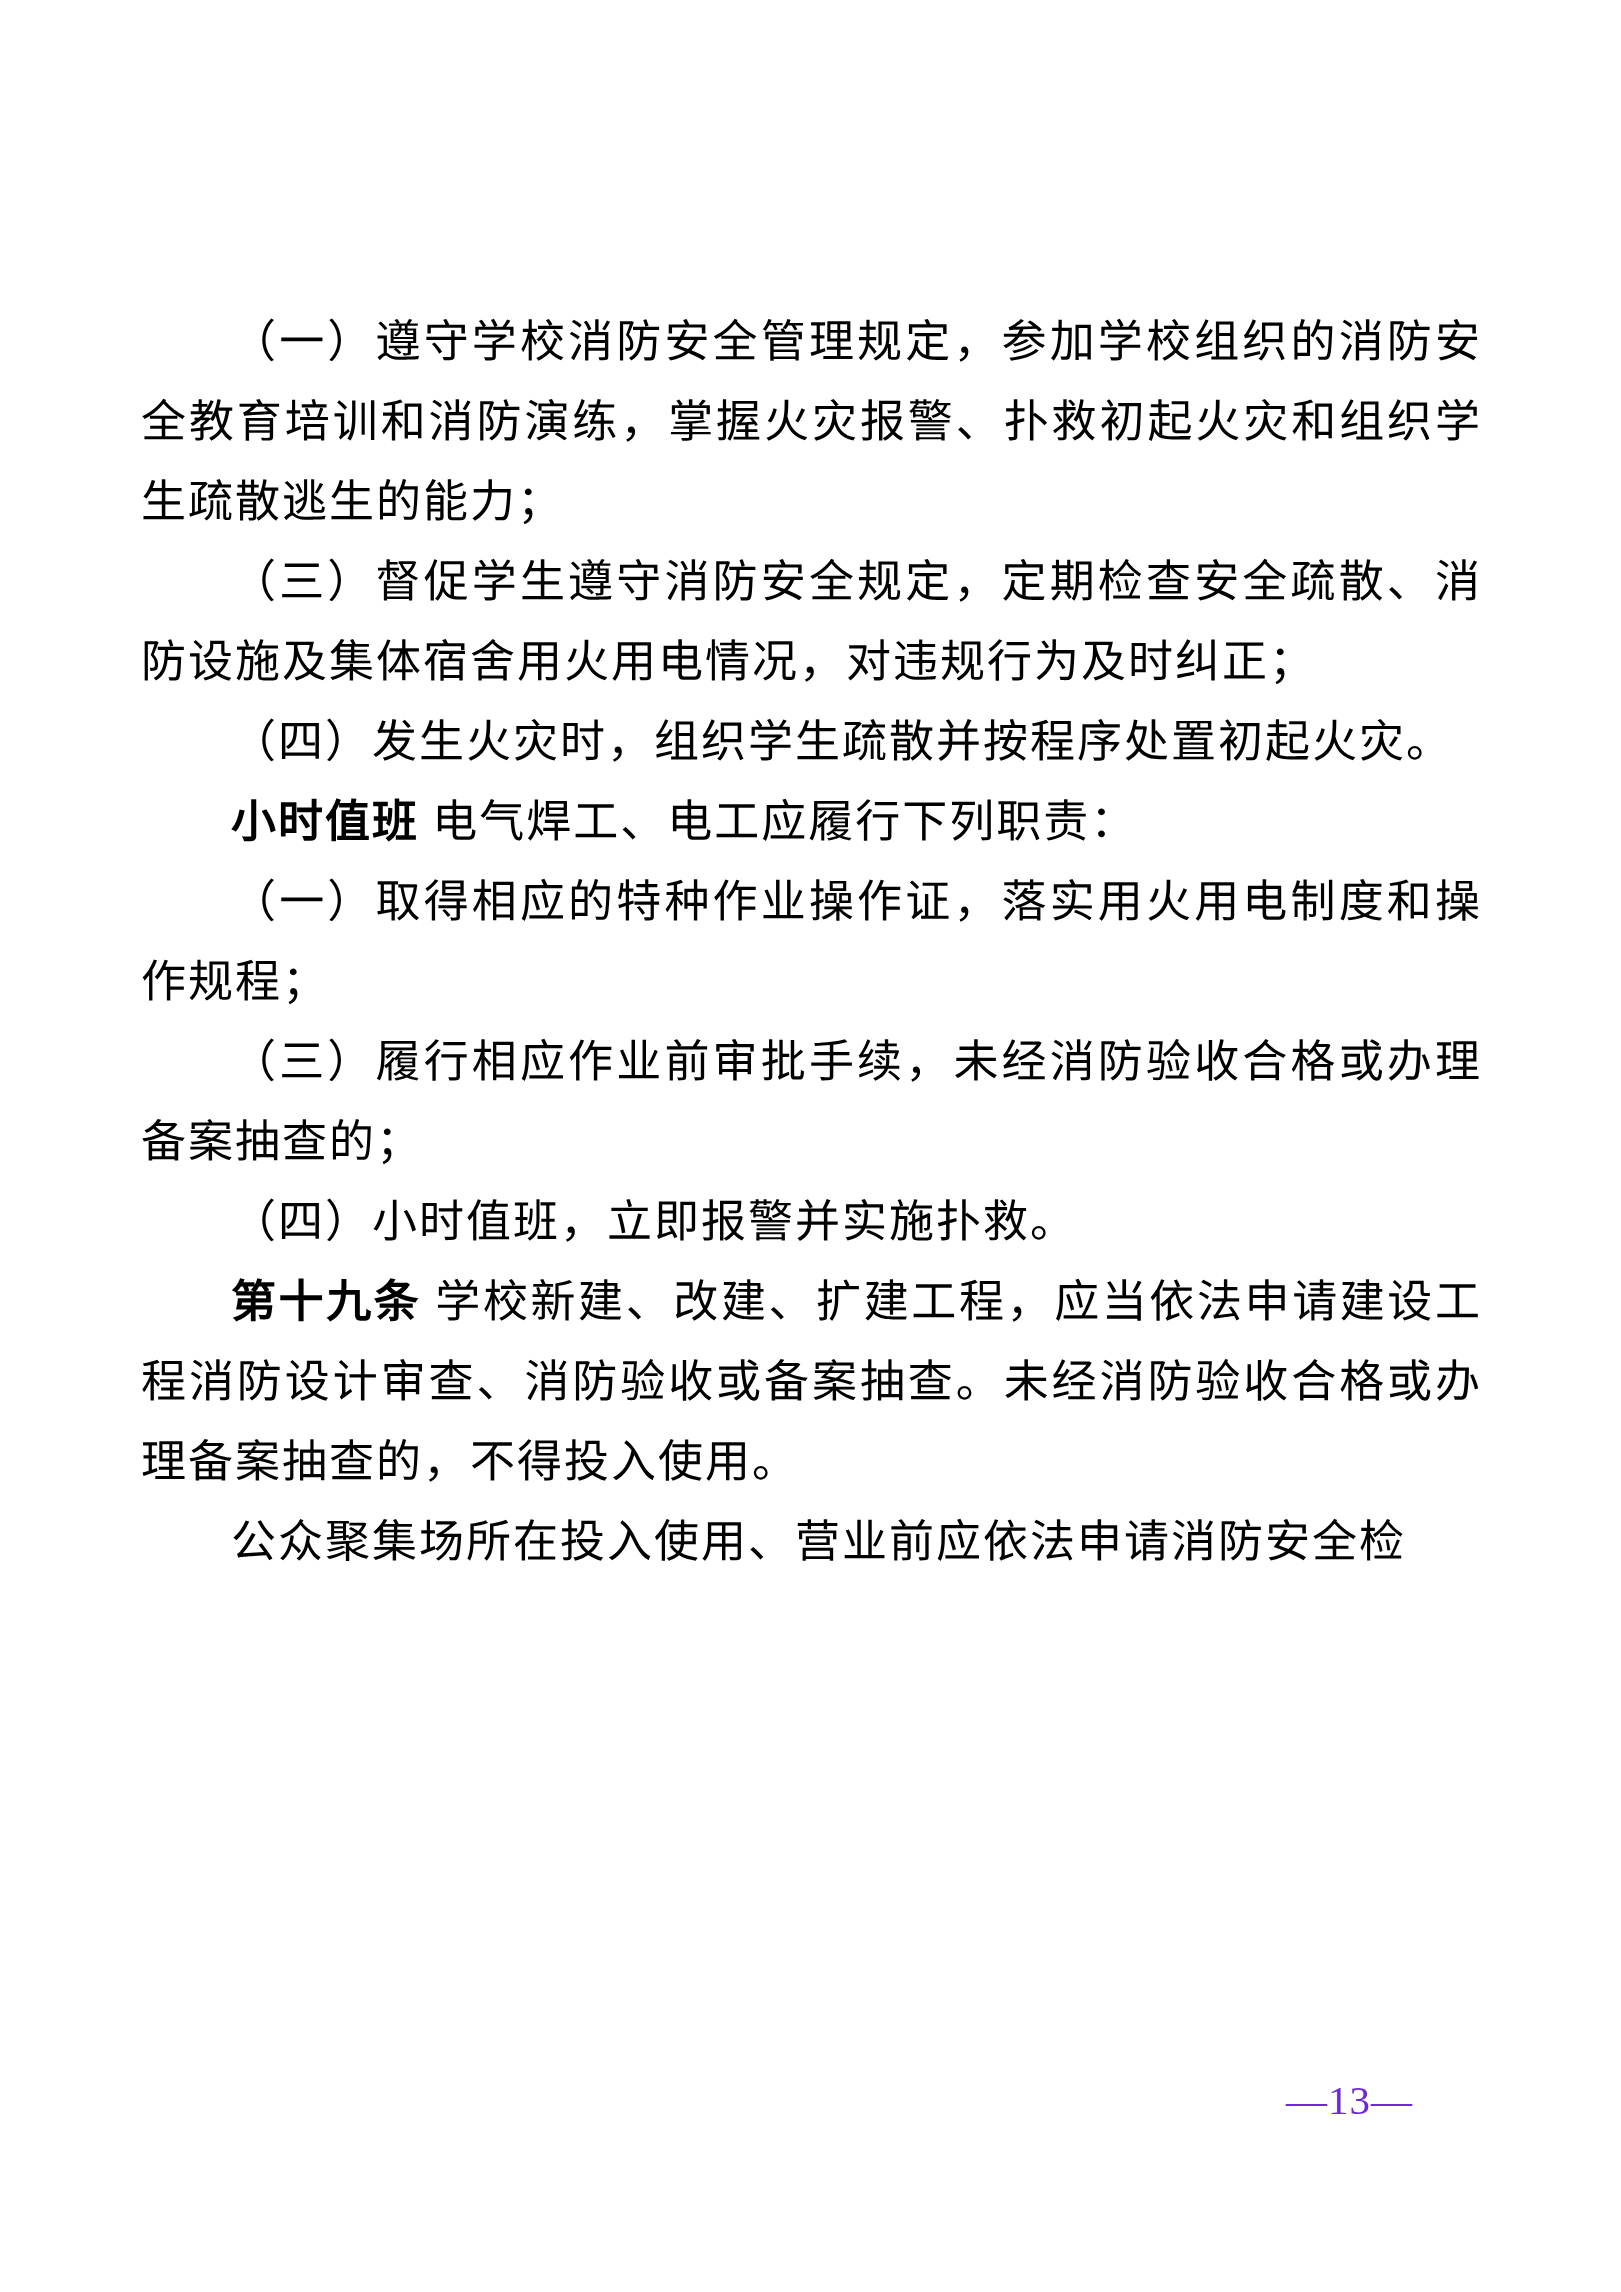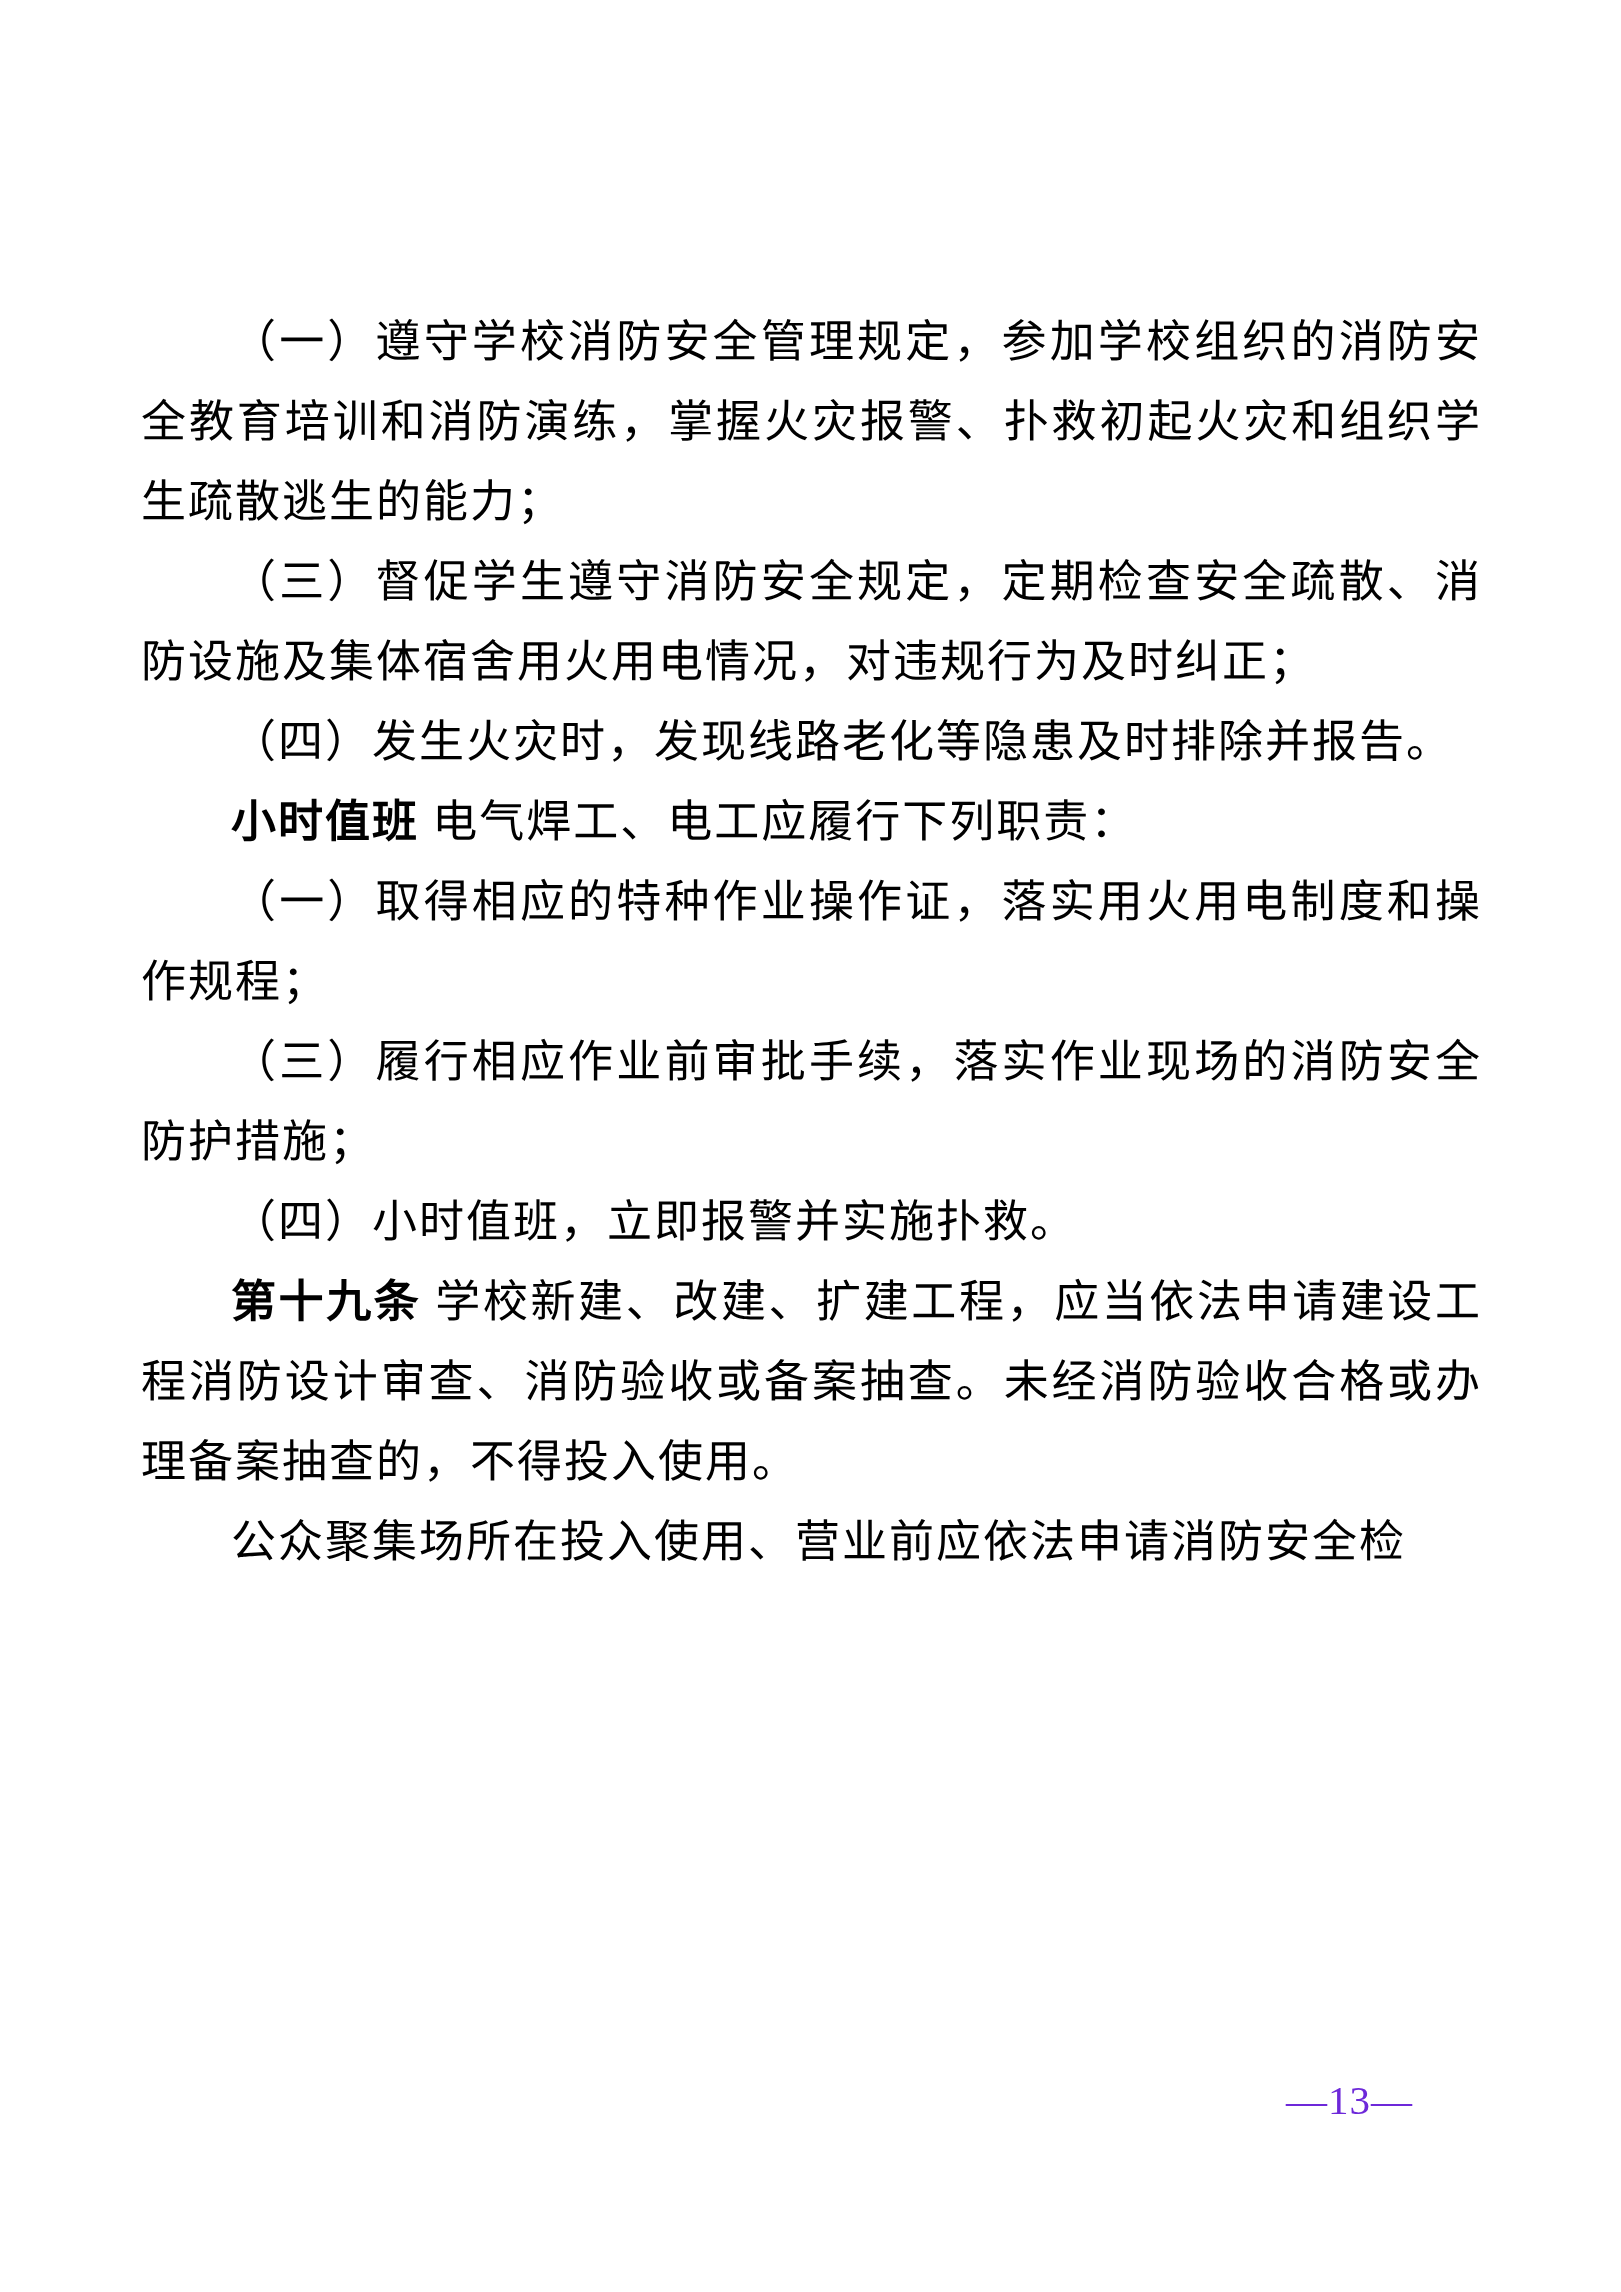--- a/index.html
+++ b/index.html
@@ -56,23 +56,23 @@
     color: #6d28d9;
   }
 </style>
 </head>
 <body>
 
 <div class="page">
   <div class="doc-body" id="doc-body">
       <p class="body">（一）遵守学校消防安全管理规定，参加学校组织的消防安全教育培训和消防演练，掌握火灾报警、扑救初起火灾和组织学生疏散逃生的能力；</p>
       <p class="body">（三）督促学生遵守消防安全规定，定期检查安全疏散、消防设施及集体宿舍用火用电情况，对违规行为及时纠正；</p>
-      <p class="body">（四）发生火灾时，发现线路老化等隐患及时排除并报告。</p>
+      <p class="body">（四）发生火灾时，组织学生疏散并按程序处置初起火灾。</p>
       <p class="article"><span class="lead">小时值班</span><span> 电气焊工、电工应履行下列职责：</span></p>
       <p class="body">（一）取得相应的特种作业操作证，落实用火用电制度和操作规程；</p>
-      <p class="body">（三）履行相应作业前审批手续，落实作业现场的消防安全防护措施；</p>
+      <p class="body">（三）履行相应作业前审批手续，未经消防验收合格或办理备案抽查的；</p>
       <p class="body">（四）小时值班，立即报警并实施扑救。</p>
       <p class="article"><span class="lead">第十九条</span><span> 学校新建、改建、扩建工程，应当依法申请建设工程消防设计审查、消防验收或备案抽查。未经消防验收合格或办理备案抽查的，不得投入使用。</span></p>
       <p class="body">公众聚集场所在投入使用、营业前应依法申请消防安全检</p>
     </div>
   <div class="page-number">—13—</div>
 </div>
 
 
 </body></html>

